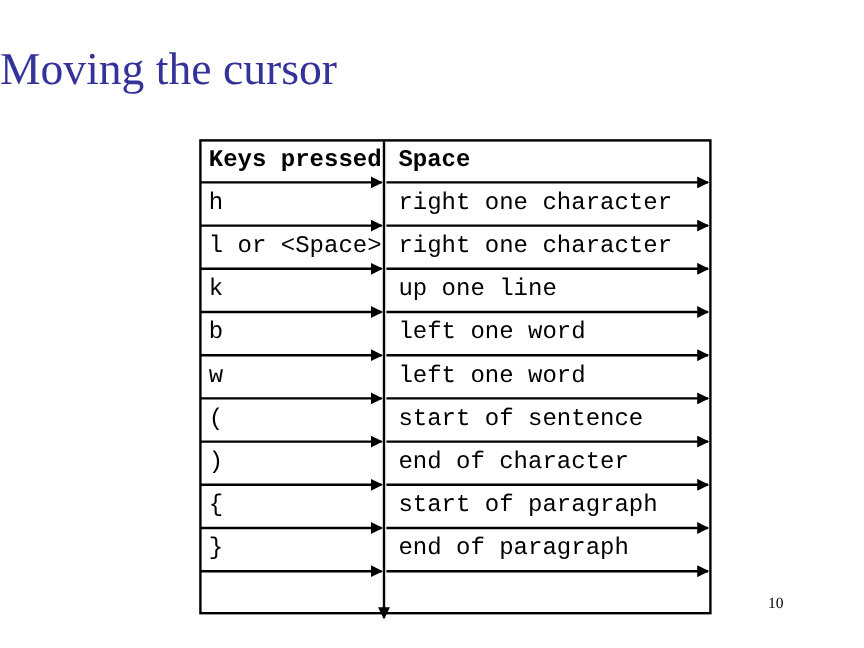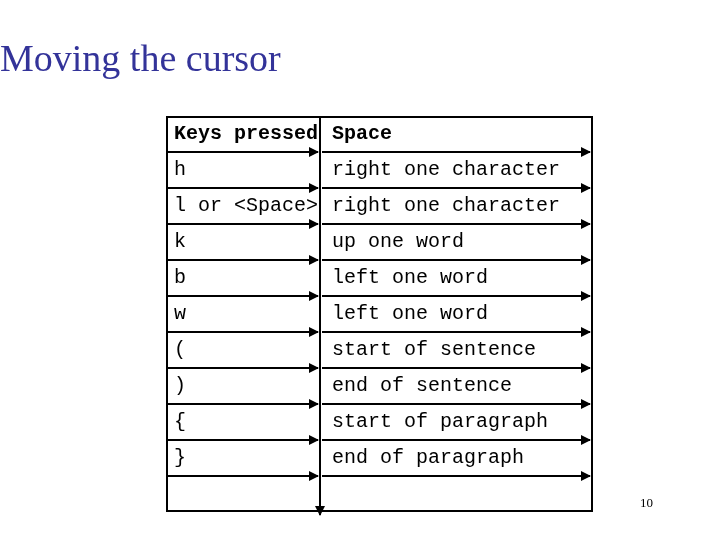--- a/index.html
+++ b/index.html
@@ -195,37 +195,37 @@
         <tr>
           <td class="keys-cell">h</td>
           <td class="effect-cell">right one character</td>
         </tr>
         <tr>
           <td class="keys-cell">l or &lt;Space&gt;</td>
           <td class="effect-cell">right one character</td>
         </tr>
         <tr>
           <td class="keys-cell">k</td>
-          <td class="effect-cell">up one word</td>
+          <td class="effect-cell">up one line</td>
         </tr>
         <tr>
           <td class="keys-cell">b</td>
           <td class="effect-cell">left one word</td>
         </tr>
         <tr>
           <td class="keys-cell">w</td>
           <td class="effect-cell">left one word</td>
         </tr>
         <tr>
           <td class="keys-cell">(</td>
           <td class="effect-cell">start of sentence</td>
         </tr>
         <tr>
           <td class="keys-cell">)</td>
-          <td class="effect-cell">end of sentence</td>
+          <td class="effect-cell">end of character</td>
         </tr>
         <tr>
           <td class="keys-cell">{</td>
           <td class="effect-cell">start of paragraph</td>
         </tr>
         <tr>
           <td class="keys-cell">}</td>
           <td class="effect-cell">end of paragraph</td>
         </tr>
       </tbody>

